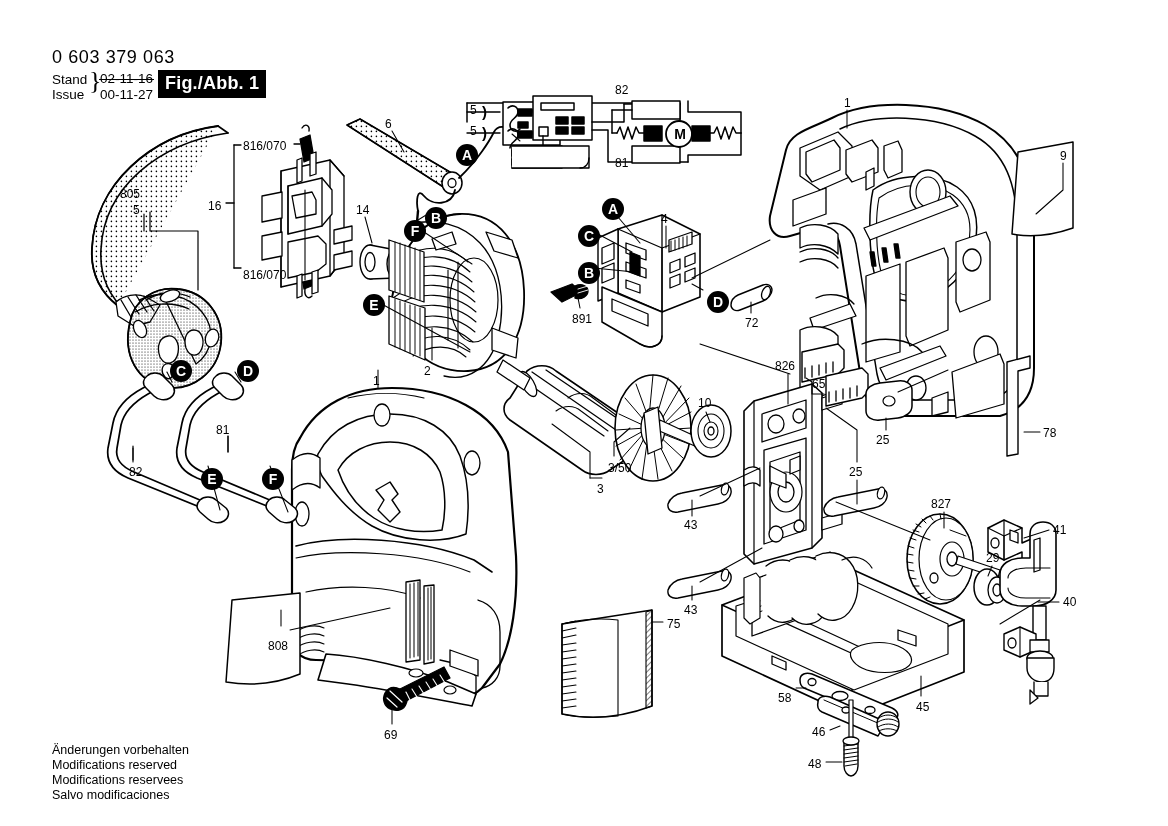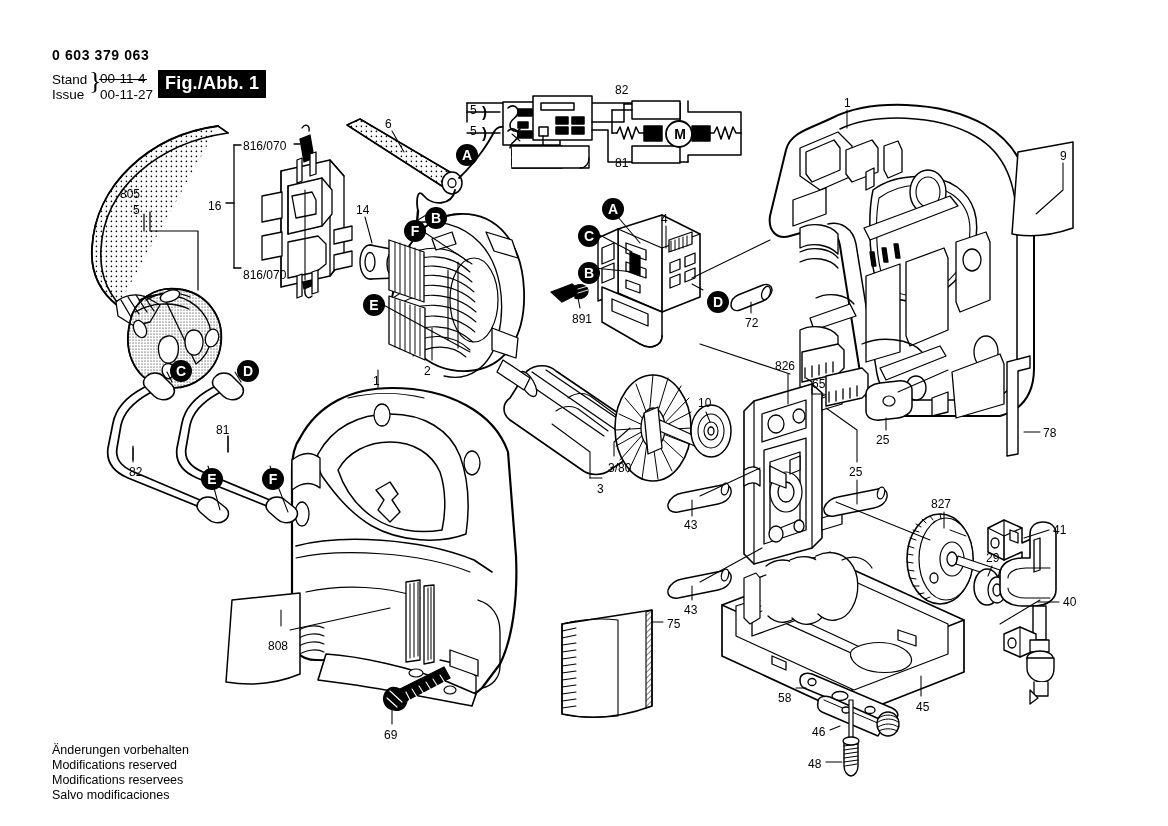--- a/index.html
+++ b/index.html
@@ -5,21 +5,21 @@
 <style>
   html,body{margin:0;padding:0;background:#fff;}
   body{
     font-family:"Liberation Sans", sans-serif;
     width:1168px;height:826px;position:relative;overflow:hidden;
     color:#000;
   }
   #sheet{position:absolute;left:0;top:0;width:1168px;height:826px;}
   svg#art{position:absolute;left:0;top:0;width:1168px;height:826px;}
   .lbl{position:absolute;font-weight:normal;font-size:12px;line-height:1;white-space:nowrap;}
-  .hdr-num{position:absolute;font-size:14px;letter-spacing:.6px;font-weight:700;}
+  .hdr-num{position:absolute;font-size:18px;letter-spacing:.6px;font-weight:400;}
   .hdr-stand{position:absolute;font-size:13.5px;line-height:15px;}
   .hdr-date{position:absolute;font-size:13.5px;line-height:15px;}
   .strike{position:relative;display:inline-block;}
   .strike:after{content:"";position:absolute;left:-1px;right:-1px;top:52%;height:1.6px;background:#000;}
   .figbox{position:absolute;background:#000;color:#fff;font-weight:bold;
           font-size:18px;padding:3px 7px 4px 7px;letter-spacing:.2px;}
   .foot{position:absolute;font-size:12.5px;line-height:14.6px;margin-top:16px;}
   .brace{position:absolute;font-size:26px;line-height:26px;font-family:"Liberation Serif",serif;}
   .circ{position:absolute;width:22px;height:22px;border-radius:50%;background:#000;color:#fff;
         font-weight:bold;font-size:14px;display:flex;align-items:center;justify-content:center;}
@@ -751,21 +751,21 @@
     </g>
   </svg>
 
   <div class="hdr-num" style="left:52px;top:47px;">0 603 379 063</div>
 
   <div class="hdr-stand" style="left:52px;top:72px;">Stand</div>
   <div class="hdr-stand" style="left:52px;top:87px;">Issue</div>
   <div class="brace" style="left:89px;top:68px;">}</div>
 
   <div class="hdr-date" style="left:100px;top:71px;">
-    <span class="strike">00-11-4</span>
+    <span class="strike">02-11-16</span>
   </div>
   <div class="hdr-date" style="left:100px;top:87px;">00-11-27</div>
 
   <div class="figbox" style="left:158px;top:70px;">Fig./Abb. 1</div>
 
   <div class="lbl" style="left:615px;top:84px;">82</div>
   <div class="lbl" style="left:615px;top:157px;">81</div>
   <div class="lbl" style="left:470px;top:104px;">5</div>
   <div class="lbl" style="left:470px;top:125px;">5</div>
   <div class="paren" style="left:482px;top:103px;">)</div>
@@ -778,21 +778,21 @@
       <div class="lbl" style="left: 133px; top: 204px;">5</div>
       <div class="lbl" style="left: 208px; top: 200px;">16</div>
       <div class="lbl" style="left: 243px; top: 140px;">816/070</div>
       <div class="lbl" style="left: 243px; top: 269px;">816/070</div>
       <div class="lbl" style="left: 385px; top: 118px;">6</div>
       <div class="lbl" style="left: 356px; top: 204px;">14</div>
       <div class="lbl" style="left: 424px; top: 365px;">2</div>
       <div class="lbl" style="left: 572px; top: 313px;">891</div>
       <div class="lbl" style="left: 661px; top: 213px;">4</div>
       <div class="lbl" style="left: 597px; top: 483px;">3</div>
-      <div class="lbl" style="left: 608px; top: 462px;">3/80</div>
+      <div class="lbl" style="left: 608px; top: 462px;">3/50</div>
       <div class="lbl" style="left: 698px; top: 397px;">10</div>
       <div class="lbl" style="left: 844px; top: 97px;">1</div>
       <div class="lbl" style="left: 1060px; top: 150px;">9</div>
       <div class="lbl" style="left: 745px; top: 317px;">72</div>
       <div class="lbl" style="left: 775px; top: 360px;">826</div>
       <div class="lbl" style="left: 812px; top: 378px;">65</div>
       <div class="lbl" style="left: 876px; top: 434px;">25</div>
       <div class="lbl" style="left: 849px; top: 466px;">25</div>
       <div class="lbl" style="left: 1043px; top: 427px;">78</div>
       <div class="lbl" style="left: 931px; top: 498px;">827</div>

